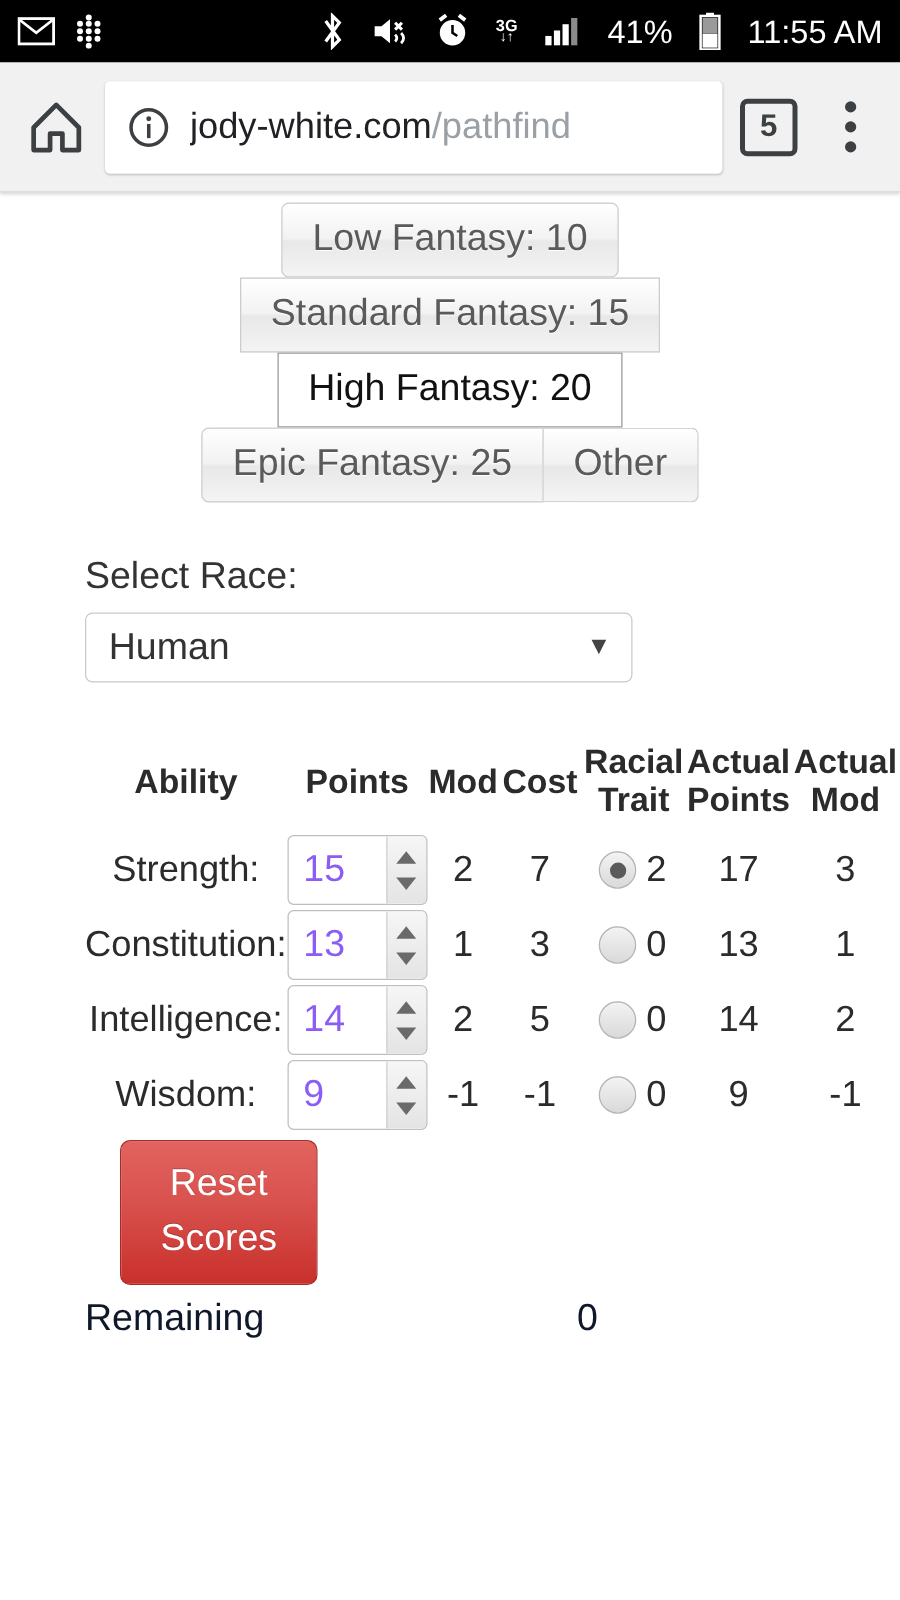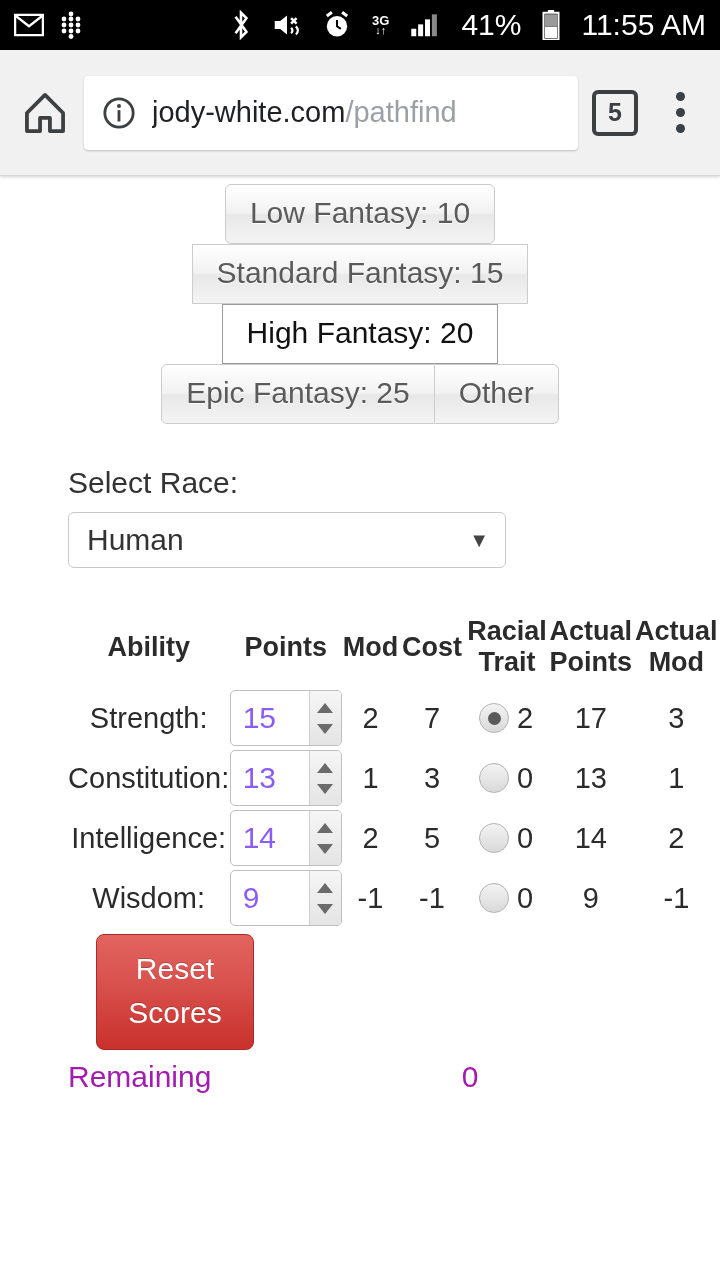--- a/index.html
+++ b/index.html
@@ -17,31 +17,31 @@
     background: #000000;
     display: flex; align-items: center;
     padding: 0 14px 0 14px;
     color: #ffffff;
   }
   .sb-left { display: flex; align-items: center; gap: 14px; }
   .sb-spacer { flex: 1; }
   .sb-right { display: flex; align-items: center; gap: 21px; }
   .sb-icon { display: inline-flex; align-items: center; justify-content: center; }
   .sb-text {
-    font-size: 30px; color: #ffffff; font-family: "Liberation Sans", sans-serif;
+    font-size: 26px; color: #ffffff; font-family: "Liberation Sans", sans-serif;
     letter-spacing: 0px; line-height: 1;
   }
   .sb-3g {
     display: inline-flex; flex-direction: column; align-items: center;
     font-size: 13px; line-height: 10px; font-weight: bold;
   }
 
   
   .toolbar {
-    height: 126px; width: 720px;
+    height: 104px; width: 720px;
     background: #f1f1f1;
     display: flex; align-items: center;
     padding: 0 14px;
     border-bottom: 1px solid #d6d6d6;
     box-shadow: 0 1px 3px rgba(0,0,0,0.18);
     position: relative;
     z-index: 4;
   }
   .home-btn {
     width: 62px; height: 62px;
@@ -249,21 +249,21 @@
     padding: 12px 0 14px 0;
     text-shadow: 0 -1px 0 rgba(0,0,0,0.2);
     font-family: "Liberation Sans", sans-serif;
   }
   .remaining-row {
     margin-left: 68px;
     margin-top: 10px;
     display: flex;
     align-items: center;
     font-size: 30px;
-    color: #a21caf;
+    color: #0f172a;
   }
   .rem-label { width: 358px; }
   .rem-value { width: 88px; text-align: center; }
 </style>
 </head>
 <body>
 
 <div class="statusbar">
   <div class="sb-left">
     <span class="sb-icon">

